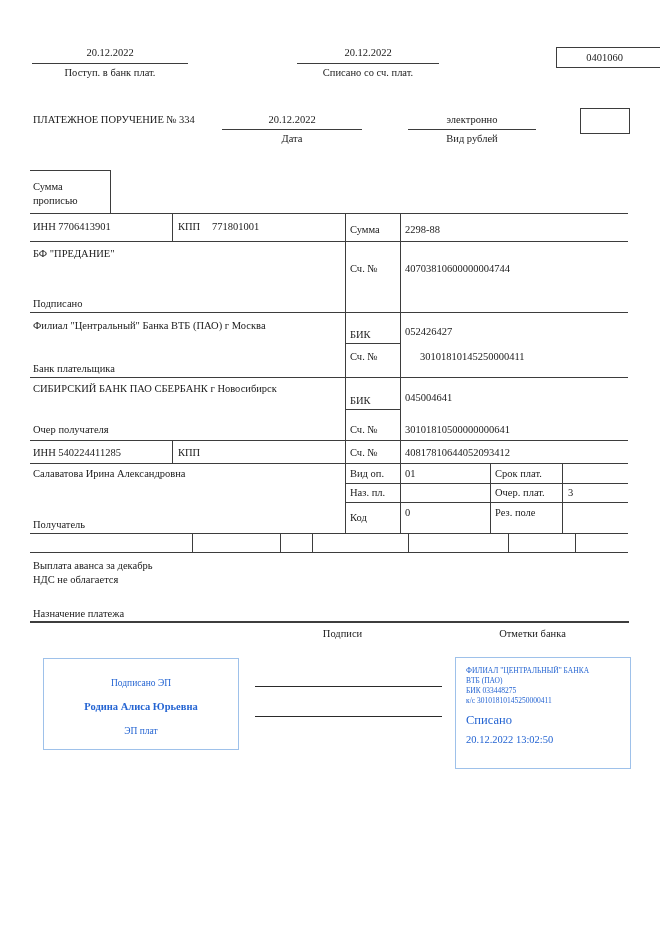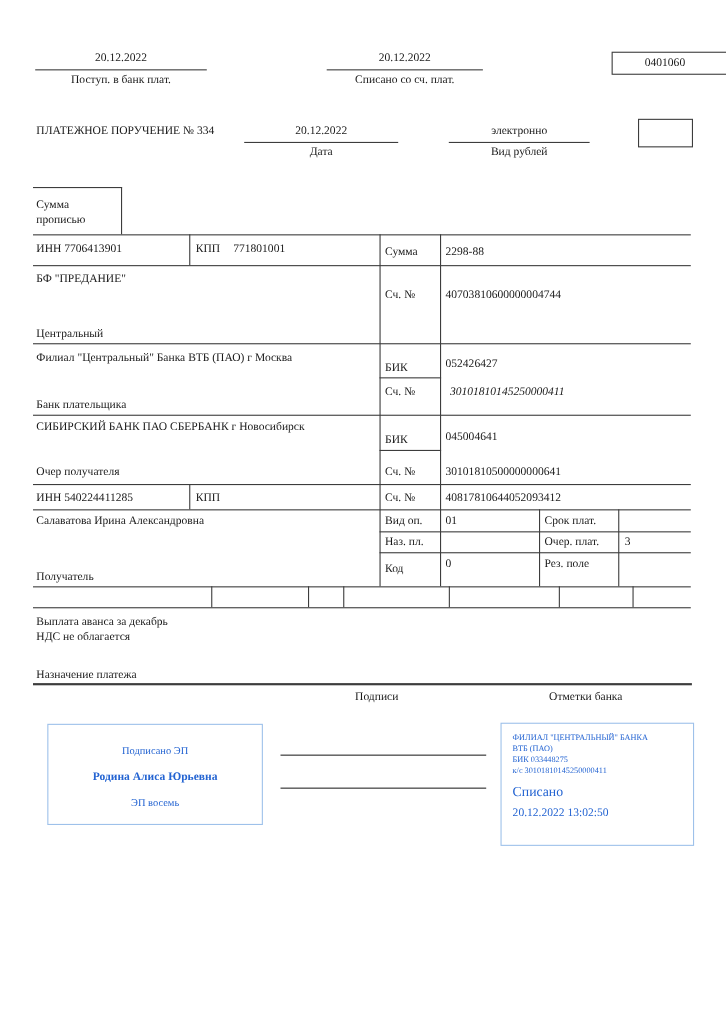--- a/index.html
+++ b/index.html
@@ -81,27 +81,27 @@
 
   <div class="t" style="left:33px;top:221px;">ИНН 7706413901</div>
   <div class="t" style="left:178px;top:221px;">КПП</div>
   <div class="t" style="left:212px;top:221px;">771801001</div>
   <div class="t" style="left:350px;top:224px;">Сумма</div>
   <div class="t" style="left:405px;top:224px;">2298-88</div>
 
   <div class="t" style="left:33px;top:248px;">БФ "ПРЕДАНИЕ"</div>
   <div class="t" style="left:350px;top:263px;">Сч. №</div>
   <div class="t" style="left:405px;top:263px;">40703810600000004744</div>
-  <div class="t" style="left:33px;top:298px;">Центральный</div>
+  <div class="t" style="left:33px;top:298px;">Подписано</div>
 
   <div class="t" style="left:33px;top:320px;">Филиал "Центральный" Банка ВТБ (ПАО) г Москва</div>
   <div class="t" style="left:350px;top:329px;">БИК</div>
   <div class="t" style="left:405px;top:326px;">052426427</div>
   <div class="t" style="left:350px;top:351px;">Сч. №</div>
-  <div class="t" style="left:409px;top:351px;font-style:italic;">30101810145250000411</div>
+  <div class="t" style="left:420px;top:351px;">30101810145250000411</div>
   <div class="t" style="left:33px;top:363px;">Банк плательщика</div>
 
   <div class="t" style="left:33px;top:383px;">СИБИРСКИЙ БАНК ПАО СБЕРБАНК г Новосибирск</div>
   <div class="t" style="left:350px;top:395px;">БИК</div>
   <div class="t" style="left:405px;top:392px;">045004641</div>
   <div class="t" style="left:350px;top:424px;">Сч. №</div>
   <div class="t" style="left:405px;top:424px;">30101810500000000641</div>
   <div class="t" style="left:33px;top:424px;">Очер получателя</div>
 
   <div class="t" style="left:33px;top:447px;">ИНН 540224411285</div>
@@ -127,21 +127,21 @@
   <div class="t" style="left:33px;top:560px;">Выплата аванса за декабрь</div>
   <div class="t" style="left:33px;top:574px;">НДС не облагается</div>
   <div class="t" style="left:33px;top:608px;">Назначение платежа</div>
 
   <div class="t tc" style="left:270px;top:628px;width:145px;">Подписи</div>
   <div class="t tc" style="left:460px;top:628px;width:145px;">Отметки банка</div>
 
   <div class="stamp sig-center" style="left:43px;top:658px;width:196px;height:92px;">
     <div class="t tc" style="left:0;top:18px;width:194px;font-size:9.5px;">Подписано ЭП</div>
     <div class="t tc" style="left:0;top:42px;width:194px;font-weight:bold;">Родина Алиса Юрьевна</div>
-    <div class="t tc" style="left:0;top:66px;width:194px;font-size:9.5px;">ЭП восемь</div>
+    <div class="t tc" style="left:0;top:66px;width:194px;font-size:9.5px;">ЭП плат</div>
   </div>
 
   <div class="hl" style="left:255px;top:686px;width:187px;background:#2a2a2a;"></div>
   <div class="hl" style="left:255px;top:716px;width:187px;background:#2a2a2a;"></div>
 
   <div class="stamp" style="left:455px;top:657px;width:176px;height:112px;padding:8px 0 0 10px;">
     <div class="sm">ФИЛИАЛ "ЦЕНТРАЛЬНЫЙ" БАНКА</div>
     <div class="sm">ВТБ (ПАО)</div>
     <div class="sm">БИК 033448275</div>
     <div class="sm">к/с 30101810145250000411</div>

